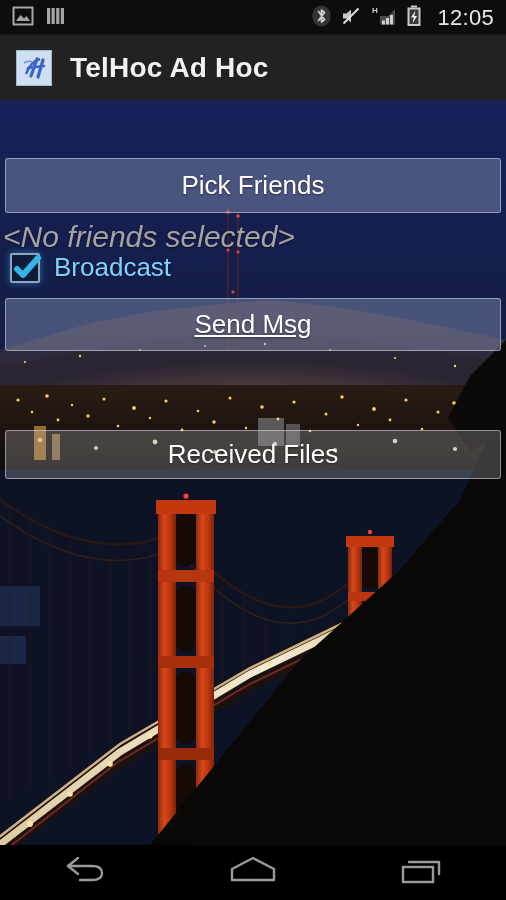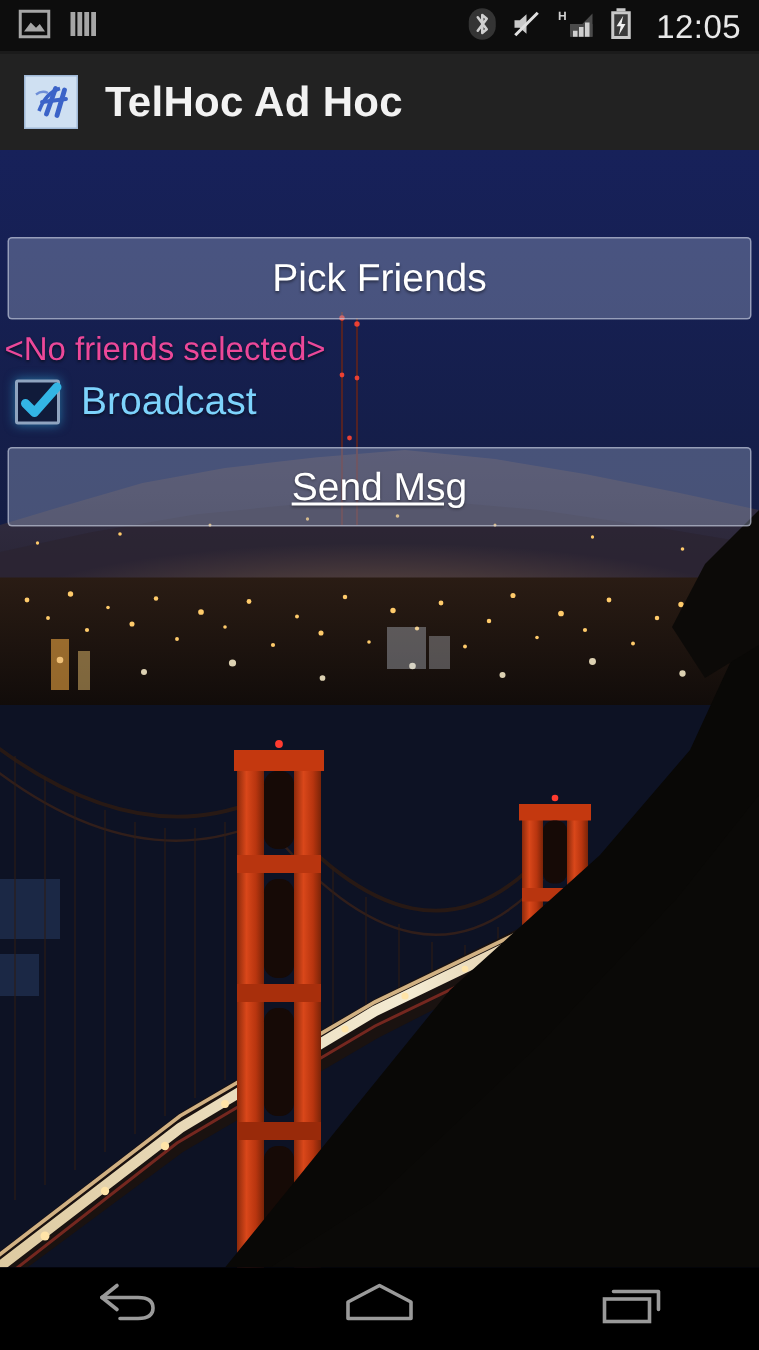--- a/index.html
+++ b/index.html
@@ -92,23 +92,24 @@
     text-shadow: 0 1px 2px rgba(0,0,0,.45);
     cursor: pointer;
   }
   #btn-pick   { top: 10px;  height: 55px; background: rgba(150,162,195,.40); }
   #btn-send   { top: 150px; height: 53px; background: rgba(150,162,195,.40); text-decoration: underline; }
   #btn-rmsgs  { top: 217px; height: 53px; background: rgba(205,205,210,.26); }
   #btn-rfiles { top: 282px; height: 49px; background: rgba(205,205,210,.26); }
 
   #no-friends {
     position: absolute; left: 3px; top: 72px;
-    color: #ec4899; font-size: 22px;
+    color: #a3a3a3; font-size: 30px;
     white-space: nowrap;
     text-shadow: 0 1px 2px rgba(0,0,0,.5);
+    font-style: italic;
   }
 
   #broadcast-row {
     position: absolute; left: 10px; top: 104px;
     display: flex; align-items: center; gap: 14px;
     cursor: pointer;
   }
   #checkbox {
     width: 30px; height: 30px;
     border: 2px solid #8fa4bf;
@@ -360,20 +361,21 @@
             <path d="M8 19 L14 25 L29 8" stroke="#33b5e5" stroke-width="6" fill="none" stroke-linecap="round" stroke-linejoin="round"></path>
           </svg>
         </span>
       </div>
       <span id="broadcast-label">Broadcast</span>
     </div>
 
     <div class="btn" id="btn-send">Send Msg</div>
 
 
+    <div class="btn" id="btn-rfiles">Received Files</div>
   </div>
 
   <div id="actionbar">
     <div id="app-icon">
       <svg width="28" height="28" viewBox="0 0 28 28" aria-hidden="true">
         <path d="M6 20 C9 12 13 7 20 5" stroke="#3b63c8" stroke-width="2.4" fill="none"></path>
         <path d="M11 22 L17 5" stroke="#3b63c8" stroke-width="3.2" fill="none" stroke-linecap="round"></path>
         <path d="M18 23 L23 6" stroke="#3b63c8" stroke-width="3.2" fill="none" stroke-linecap="round"></path>
         <path d="M8 14 L24 12" stroke="#3b63c8" stroke-width="2.6" fill="none" stroke-linecap="round"></path>
         <path d="M4 9 q4 -3 8 -1" stroke="#6f8fd8" stroke-width="1.6" fill="none"></path>

